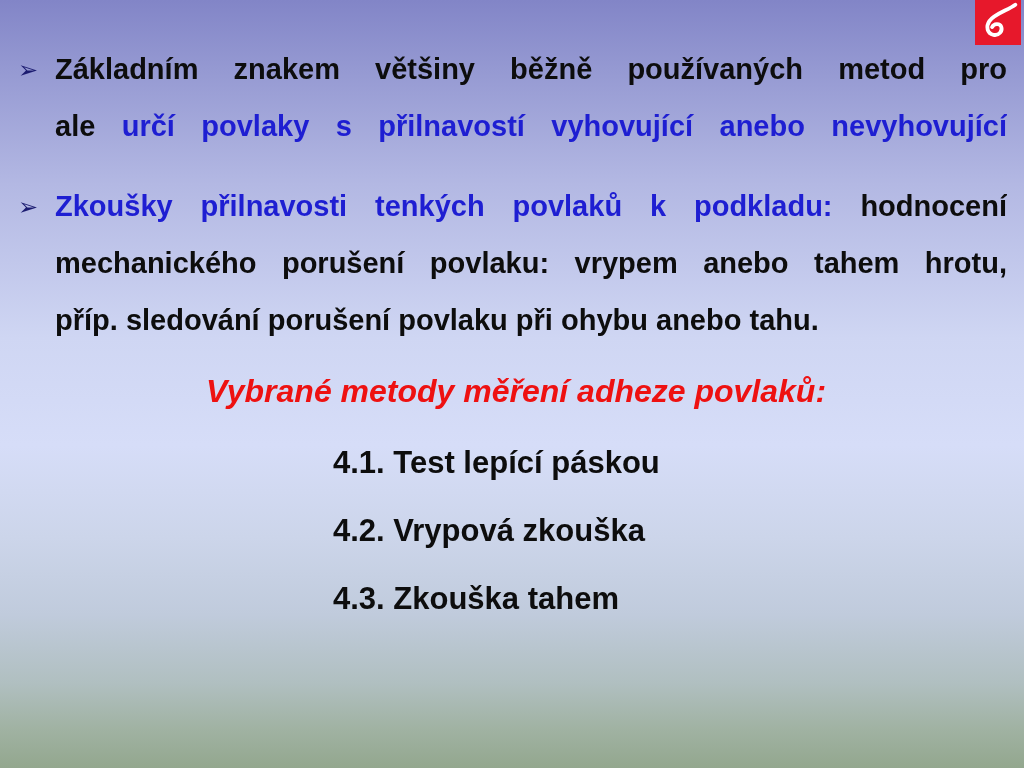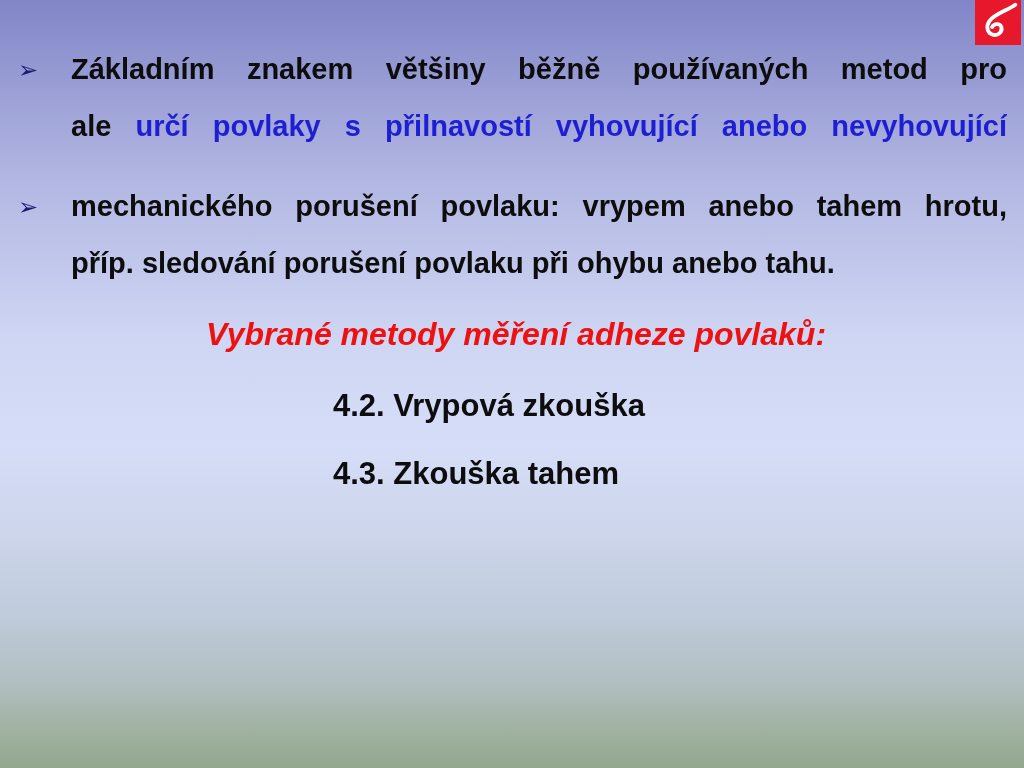--- a/index.html
+++ b/index.html
@@ -53,21 +53,21 @@
     height: 57px;
     color: #0d0d0d;
     overflow: hidden;
     white-space: normal;
   }
   .line.justify {
     text-align: justify;
     text-align-last: justify;
     -moz-text-align-last: justify;
   }
-  .c-black { color: #0d0d0d; margin-left: 16px; }
+  .c-black { color: #0d0d0d; }
   .c-blue  { color: #1e1ed2; }
   .heading {
     margin: 20px 0 0 8px;
     padding: 0;
     text-align: center;
     font-size: 32px;
     line-height: 44px;
     font-weight: bold;
     font-style: italic;
     color: #ee1111;
@@ -103,28 +103,32 @@
       <div class="line justify">
         <span class="c-black">ale </span><span class="c-blue">určí povlaky s přilnavostí vyhovující anebo nevyhovující</span>
       </div>
     </div>
   </div>
 
   <div class="bullet-row second">
     <div class="arrow-cell">➢</div>
     <div class="ptext">
       <div class="line justify">
+        <span class="c-blue">Zkoušky přilnavosti tenkých povlaků k podkladu:</span><span class="c-black"> hodnocení</span>
+      </div>
+      <div class="line justify">
         <span class="c-black">mechanického porušení povlaku: vrypem anebo tahem hrotu,</span>
       </div>
       <div class="line">
         <span class="c-black">příp. sledování porušení povlaku při ohybu anebo tahu.</span>
       </div>
     </div>
   </div>
 
   <h2 class="heading">Vybrané metody měření adheze povlaků:</h2>
 
   <div class="methods">
+    <div class="method-item">4.1. Test lepící páskou</div>
     <div class="method-item">4.2. Vrypová zkouška</div>
     <div class="method-item">4.3. Zkouška tahem</div>
   </div>
 
 </div>
 
 </body></html>

